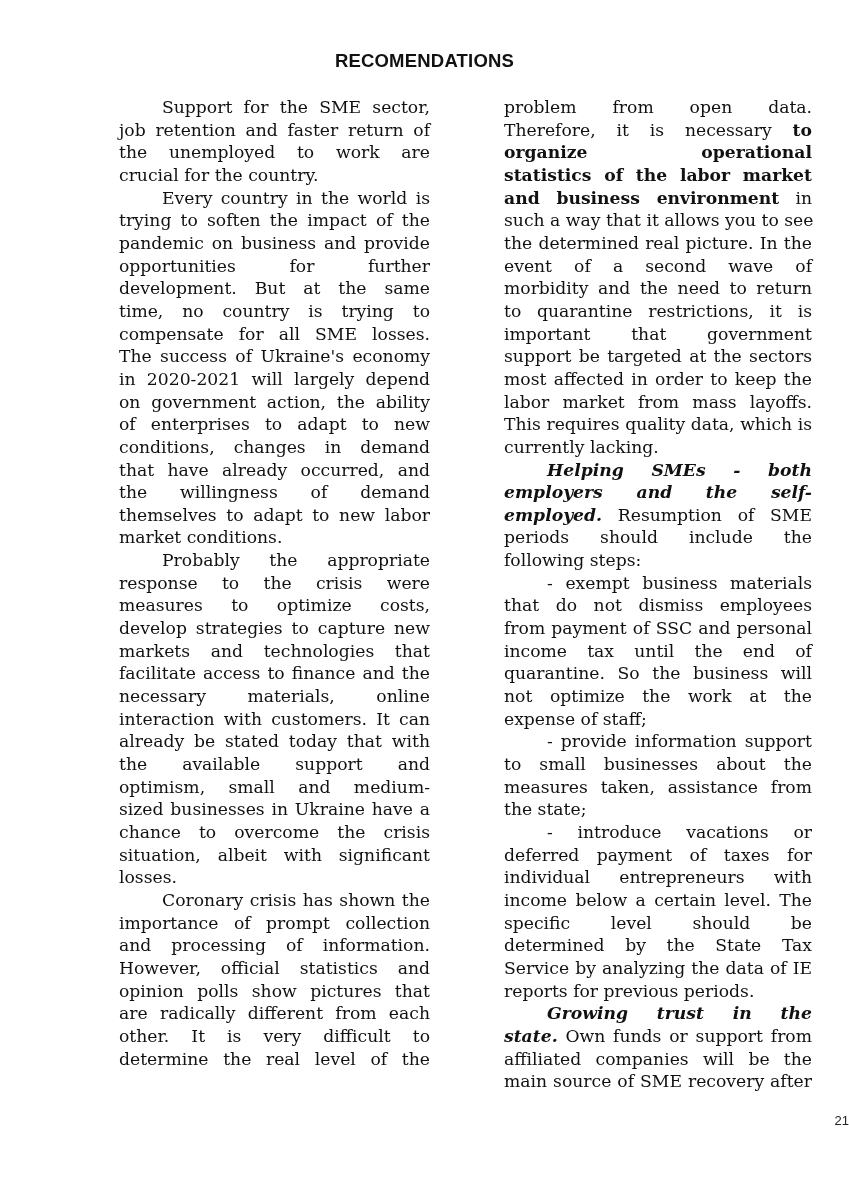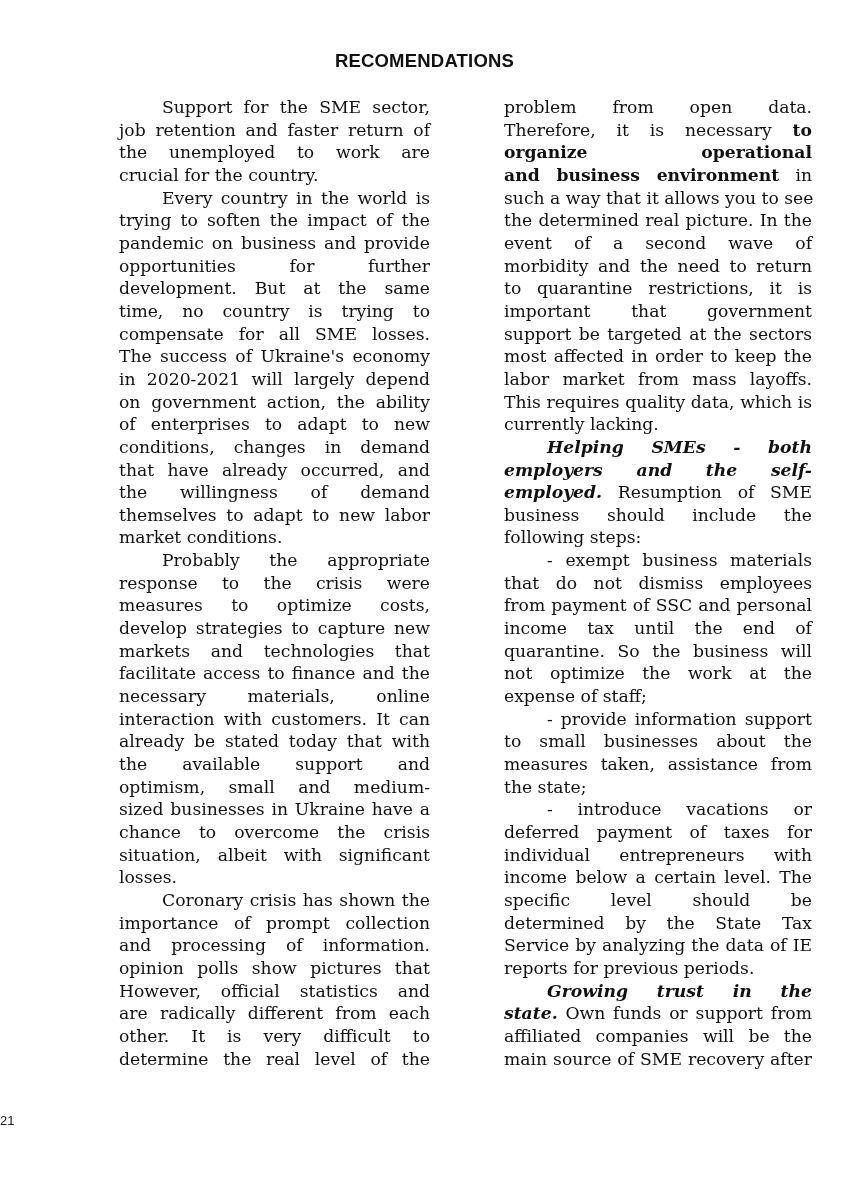--- a/index.html
+++ b/index.html
@@ -19,21 +19,21 @@
   }
   .col.left { left: 119px; width: 311px; }
   .col.right { left: 480px; width: 308px; margin-left: 24px; }
   .col .line { display: block; text-align: justify; text-align-last: justify; white-space: nowrap; }
   .col .line.last { text-align-last: left; }
   .col .line.indent { padding-left: 43px; }
   b { font-weight: bold; }
   i b, b i { font-style: italic; font-weight: bold; }
   .pagenum {
     position: absolute; left: 0; right: 0; top: 1113px;
-    text-align: left;
+    text-align: right;
     font-family: "Liberation Sans", sans-serif;
     font-size: 13px; color: #222;
   }
 </style>
 </head>
 <body>
 
 <div class="title">RECOMENDATIONS</div>
 
 <div class="col left">
@@ -68,48 +68,49 @@
   <span class="line">already be stated today that with</span>
   <span class="line">the available support and</span>
   <span class="line">optimism, small and medium-</span>
   <span class="line">sized businesses in Ukraine have a</span>
   <span class="line">chance to overcome the crisis</span>
   <span class="line">situation, albeit with significant</span>
   <span class="line last">losses.</span>
   <span class="line indent">Coronary crisis has shown the</span>
   <span class="line">importance of prompt collection</span>
   <span class="line">and processing of information.</span>
+  <span class="line">However, official statistics and</span>
   <span class="line">opinion polls show pictures that</span>
-  <span class="line">However, official statistics and</span>
   <span class="line">are radically different from each</span>
   <span class="line">other. It is very difficult to</span>
   <span class="line">determine the real level of the</span>
 </div>
 
 <div class="col right">
   <span class="line">problem from open data.</span>
   <span class="line"><span>Therefore, it is necessary </span><b>to</b></span>
   <b class="line">organize operational</b>
+  <b class="line">statistics of the labor market</b>
   <span class="line"><b>and business environment</b><span> in</span></span>
   <span class="line">such a way that it allows you to see</span>
   <span class="line">the determined real picture. In the</span>
   <span class="line">event of a second wave of</span>
   <span class="line">morbidity and the need to return</span>
   <span class="line">to quarantine restrictions, it is</span>
   <span class="line">important that government</span>
   <span class="line">support be targeted at the sectors</span>
   <span class="line">most affected in order to keep the</span>
   <span class="line">labor market from mass layoffs.</span>
   <span class="line">This requires quality data, which is</span>
   <span class="line last">currently lacking.</span>
 
   <span class="line indent"><i><b>Helping SMEs - both</b></i></span>
   <span class="line"><i><b>employers and the self-</b></i></span>
   <span class="line"><i><b>employed.</b></i><span> Resumption of SME</span></span>
-  <span class="line">business should include the</span>
+  <span class="line">periods should include the</span>
   <span class="line last">following steps:</span>
 
   <span class="line indent">- exempt business materials</span>
   <span class="line">that do not dismiss employees</span>
   <span class="line">from payment of SSC and personal</span>
   <span class="line">income tax until the end of</span>
   <span class="line">quarantine. So the business will</span>
   <span class="line">not optimize the work at the</span>
   <span class="line last">expense of staff;</span>
 

